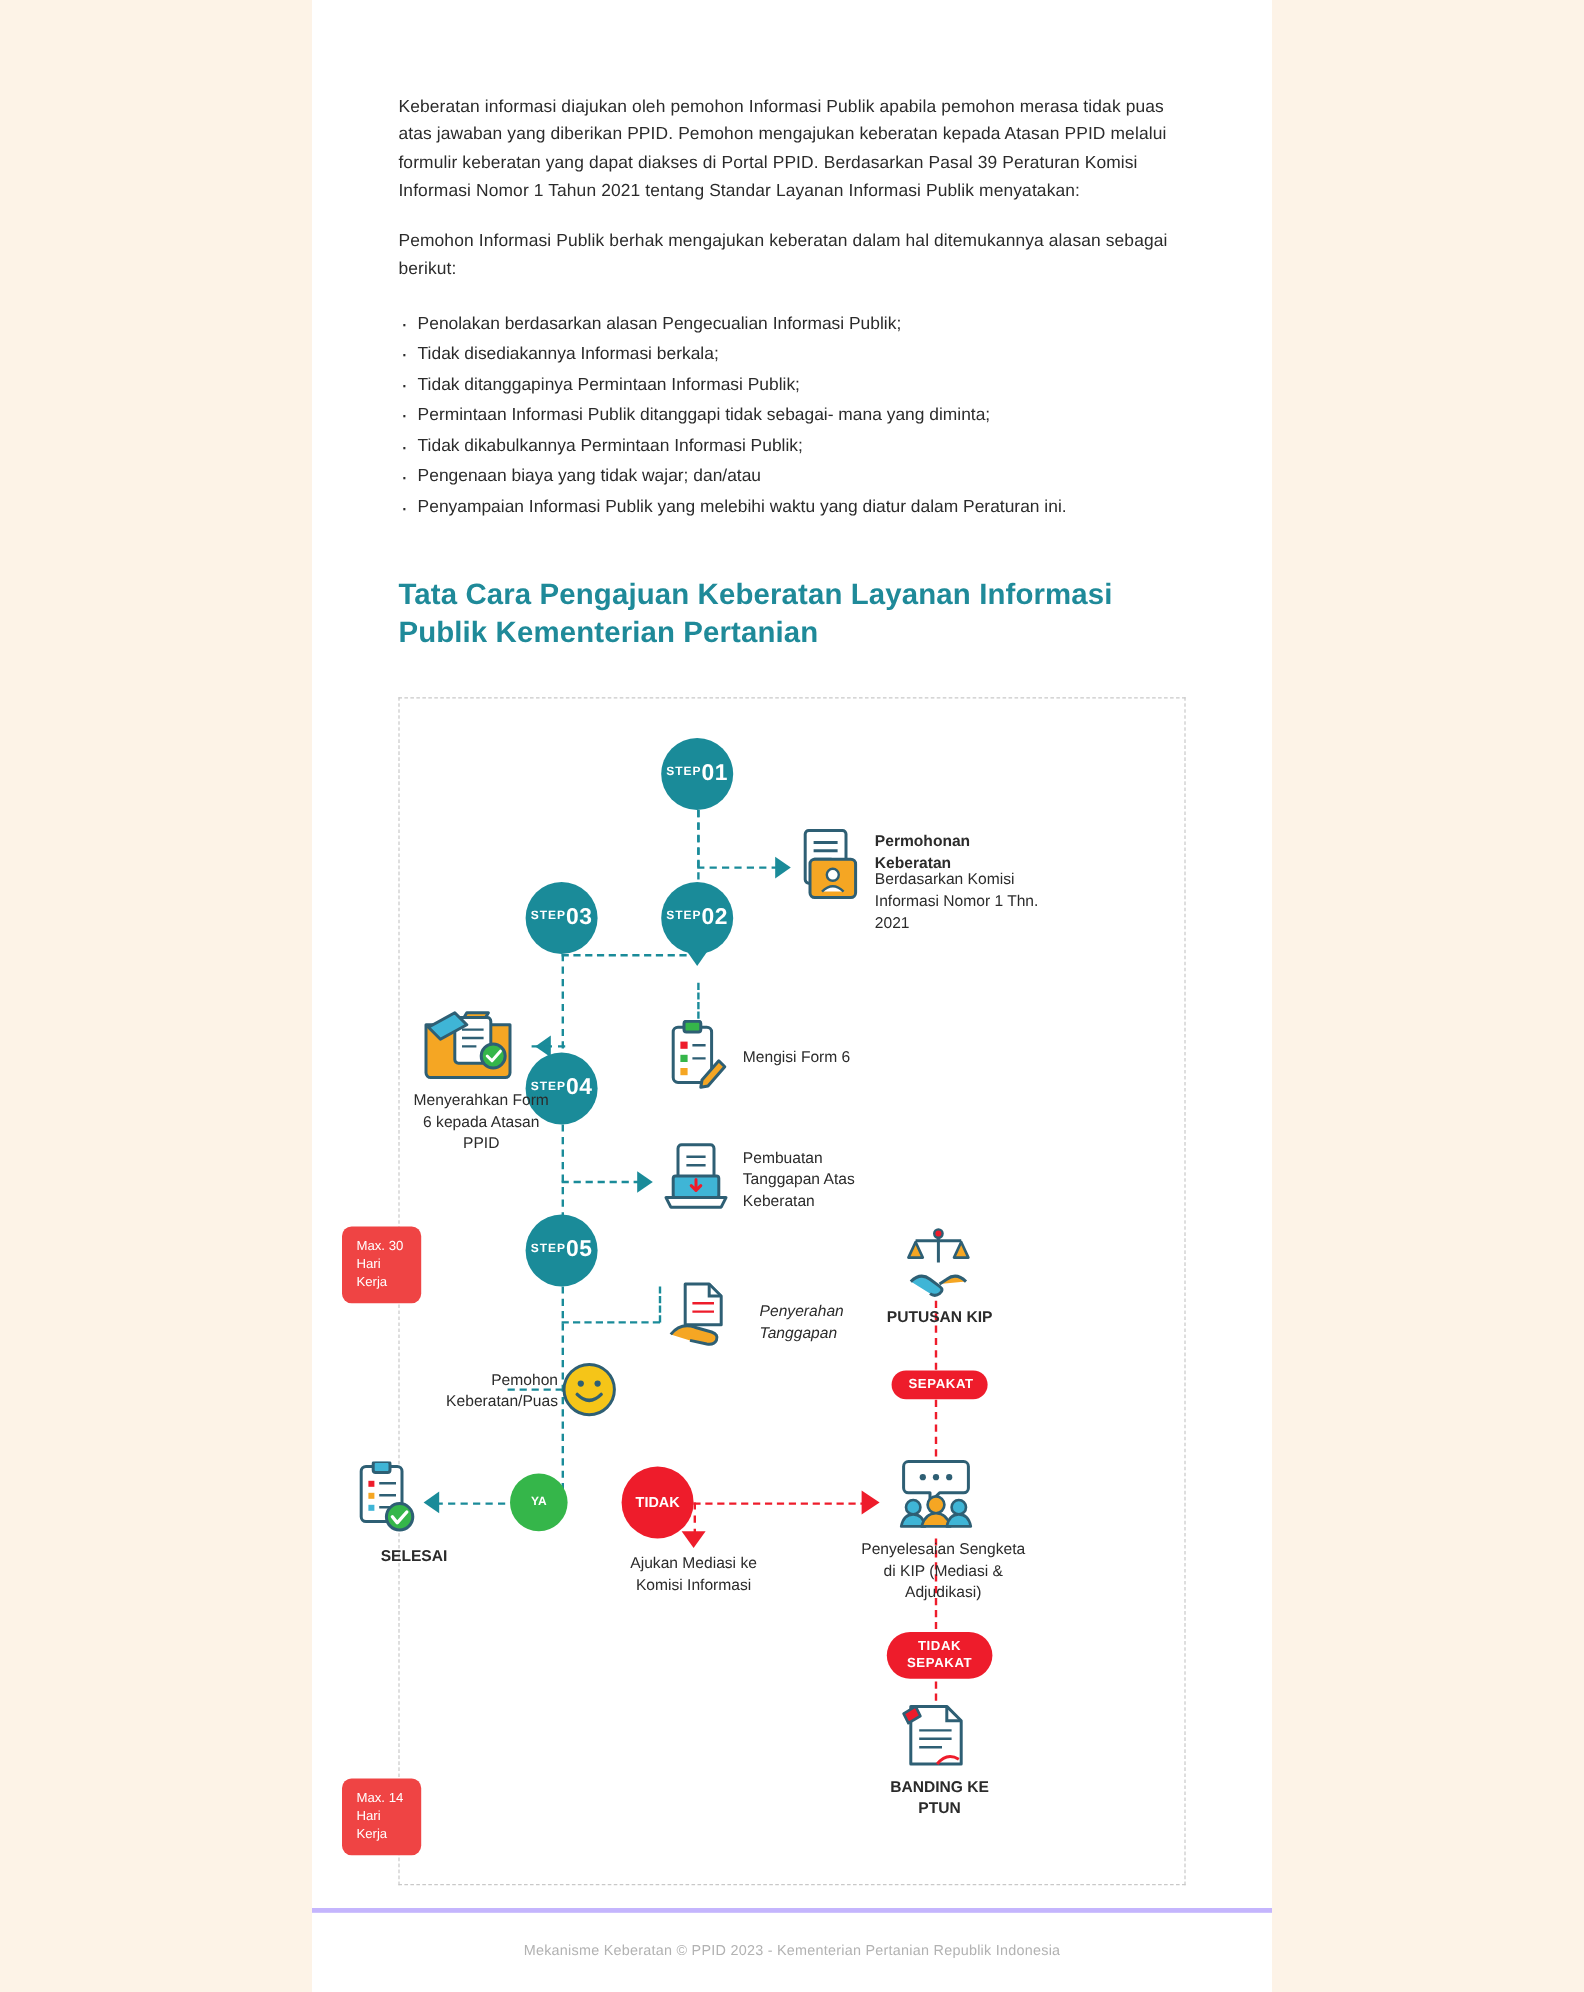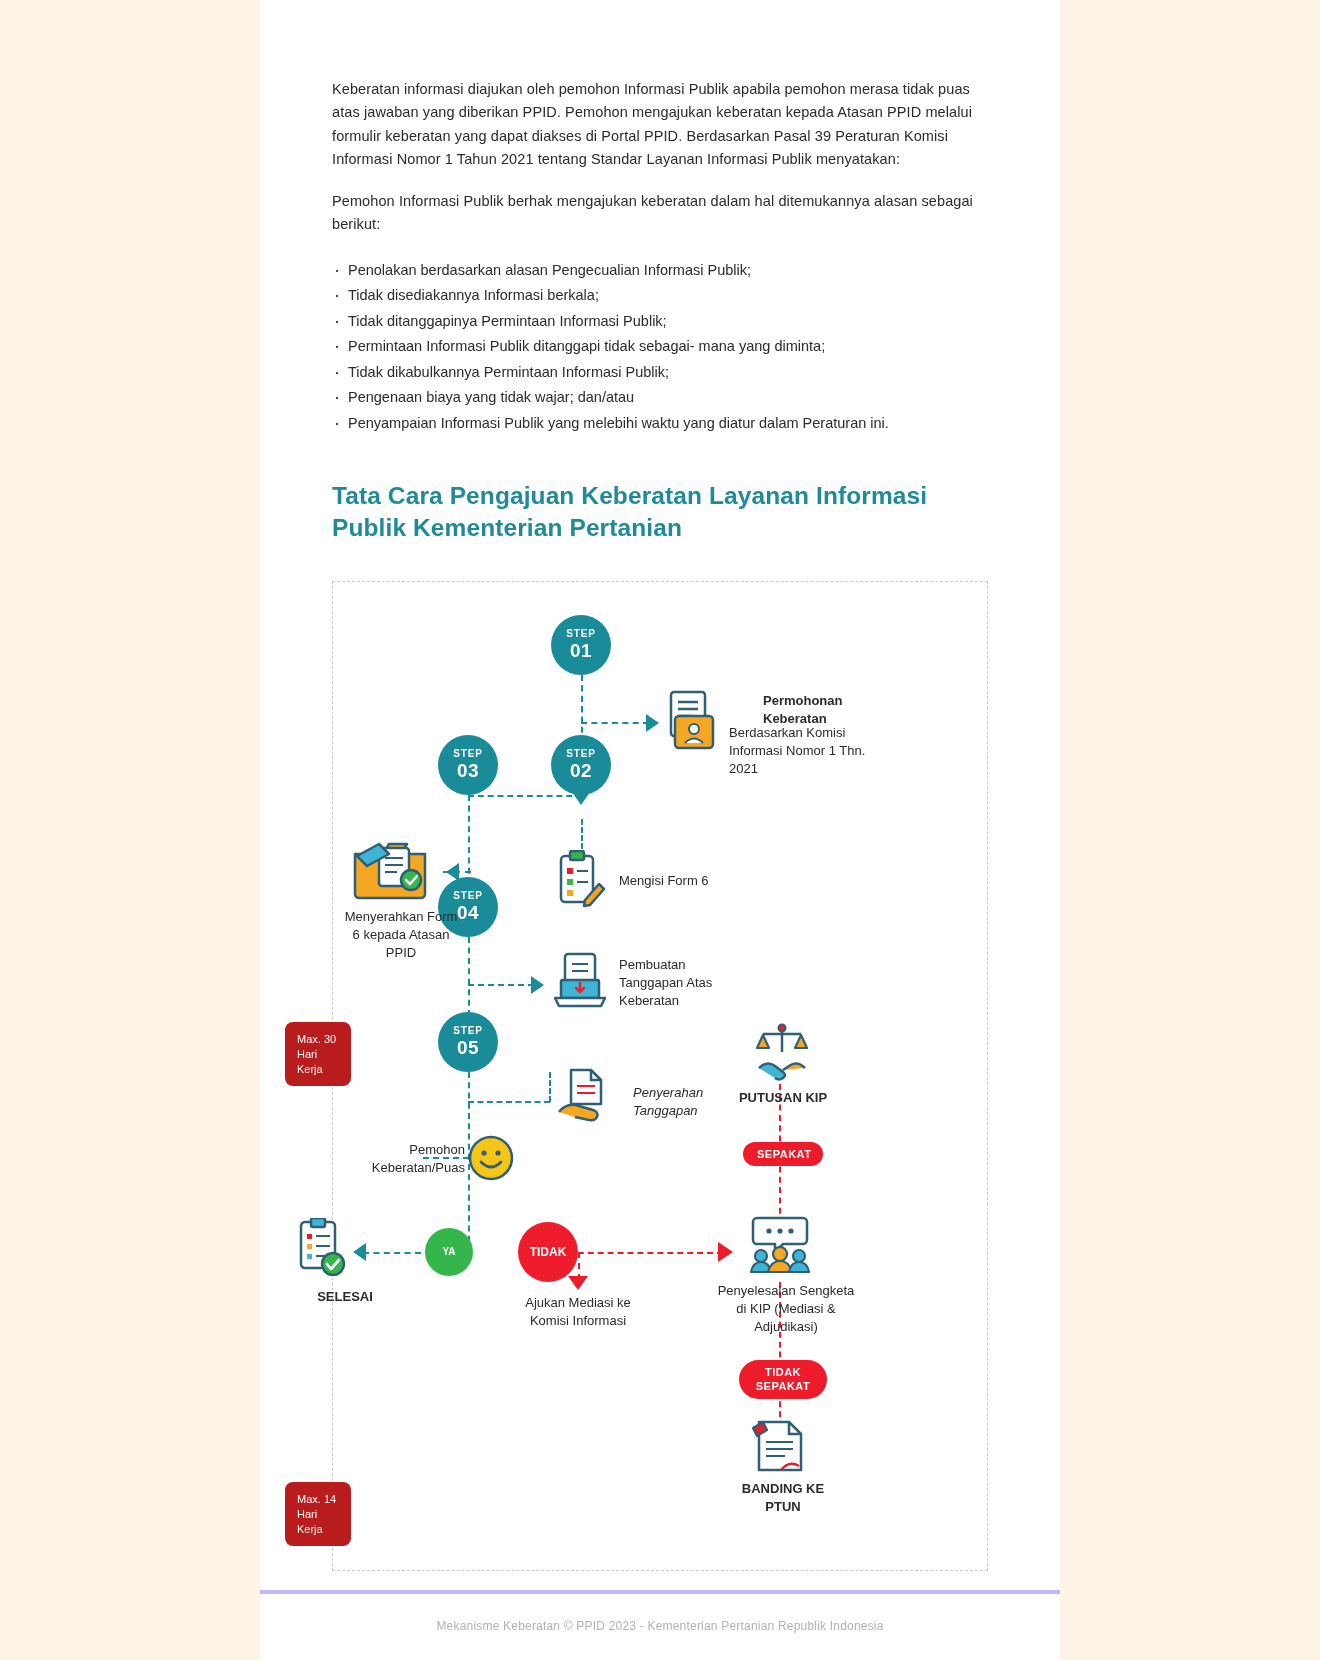--- a/index.html
+++ b/index.html
@@ -70,41 +70,41 @@
     border-top: 1.5px dashed #c9c9c9;
   }
   .diagram .inner { position: absolute; inset: 0; }
 
   .step-badge {
     position: absolute;
     width: 60px; height: 60px;
     border-radius: 50%;
     background: #1a8b99;
     color: #fff;
-    display: flex; flex-direction: column;
+    display: flex; flex-direction: row;
     align-items: center; justify-content: center;
     font-weight: 700;
     line-height: 1;
     box-shadow: 0 0 0 0 rgba(0,0,0,0);
   }
   .step-badge .s-word { font-size: 10px; letter-spacing: .8px; margin-bottom: 2px; }
   .step-badge .s-num { font-size: 19px; letter-spacing: .5px; }
 
   .label {
     position: absolute;
     font-size: 13px;
     line-height: 1.4;
     color: #2b2b2b;
   }
   .label.bold { font-weight: 700; }
   .label.center { text-align: center; }
 
   .gray-box {
     position: absolute;
-    background: #b91c1c;
+    background: #ef4444;
     color: #fff;
     border-radius: 8px;
     font-size: 11px;
     line-height: 1.35;
     padding: 10px 12px;
     width: 66px;
   }
 
   .pill {
     position: absolute;
@@ -244,21 +244,21 @@
           <svg width="56" height="62" viewBox="0 0 56 62">
             <rect x="8" y="2" width="34" height="44" rx="3" fill="#ffffff" stroke="#2e5f74" stroke-width="2.5"></rect>
             <line x1="15" y1="12" x2="35" y2="12" stroke="#2e5f74" stroke-width="2.5"></line>
             <line x1="15" y1="19" x2="35" y2="19" stroke="#2e5f74" stroke-width="2.5"></line>
             <line x1="15" y1="26" x2="30" y2="26" stroke="#2e5f74" stroke-width="2.5"></line>
             <rect x="12" y="26" width="38" height="32" rx="4" fill="#f5a623" stroke="#2e5f74" stroke-width="2.5"></rect>
             <circle cx="31" cy="39" r="5" fill="#ffffff" stroke="#2e5f74" stroke-width="2"></circle>
             <path d="M22 53 q9 -9 18 0" fill="#ffffff" stroke="#2e5f74" stroke-width="2"></path>
           </svg>
         </div>
-        <div class="label bold" style="left:396px; top:110px; width:140px;margin-left:34px;">Permohonan Keberatan</div>
+        <div class="label bold" style="left:396px; top:110px; width:140px;">Permohonan Keberatan</div>
         <div class="label" style="left:396px; top:142px; width:140px;">Berdasarkan Komisi Informasi Nomor 1 Thn. 2021</div>
 
         <div class="icon-wrap" style="left:222px; top:268px;">
           <svg width="52" height="62" viewBox="0 0 52 62">
             <rect x="6" y="6" width="32" height="46" rx="4" fill="#ffffff" stroke="#2e5f74" stroke-width="2.5"></rect>
             <rect x="15" y="1" width="14" height="9" rx="2" fill="#35b64a" stroke="#2e5f74" stroke-width="2.5"></rect>
             <rect x="12" y="18" width="6" height="6" fill="#ee1c2b"></rect>
             <rect x="12" y="29" width="6" height="6" fill="#35b64a"></rect>
             <rect x="12" y="40" width="6" height="6" fill="#f5a623"></rect>
             <line x1="22" y1="21" x2="33" y2="21" stroke="#2e5f74" stroke-width="2"></line>

